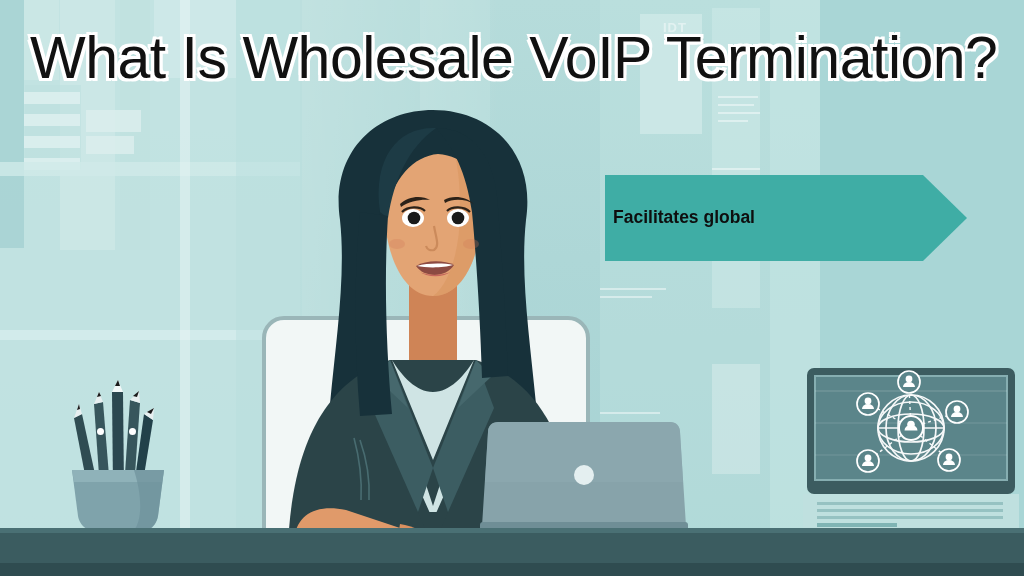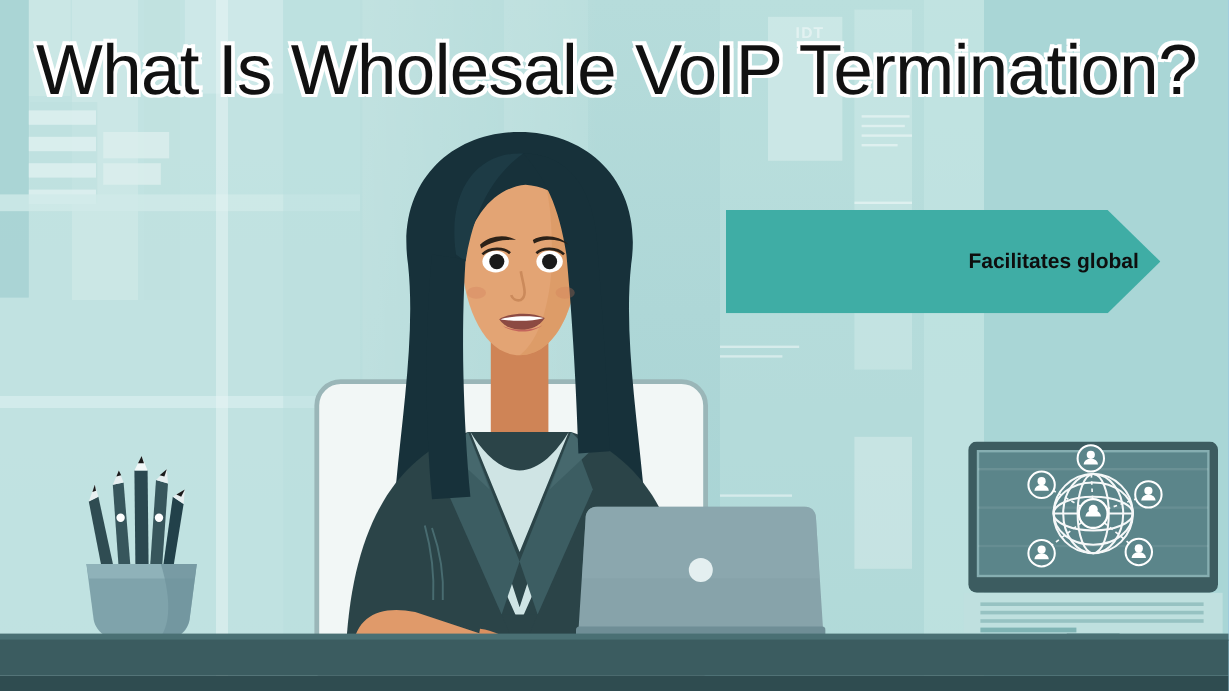--- a/index.html
+++ b/index.html
@@ -96,24 +96,24 @@
       2px 0 0 #fff, -2px 0 0 #fff, 0 2px 0 #fff, 0 -2px 0 #fff,
       2px 2px 0 #fff, -2px 2px 0 #fff, 2px -2px 0 #fff, -2px -2px 0 #fff,
       3px 3px 0 #fff, -3px 3px 0 #fff, 3px -3px 0 #fff, -3px -3px 0 #fff;
   }
   
   .callout {
     position:absolute; left: 605px; top: 175px; width: 362px; height: 86px;
   }
   .callout-text {
     position:absolute; left: 0; top: 0; width: 330px; height: 86px;
-    display:flex; align-items:center; justify-content:flex-end;
+    display:flex; align-items:center; justify-content:flex-start;
     text-align:center; line-height:1.22;
     font-size: 17.5px; font-weight:bold; color:#0e0e0e;
-    padding: 0 8px; box-sizing:border-box;margin-left:22px;
+    padding: 0 8px; box-sizing:border-box;
   }
 </style>
 </head>
 <body>
 
 <div id="stage">
 
   <div class="bg-base"></div>
   <div class="bg-windowglow"></div>
 

